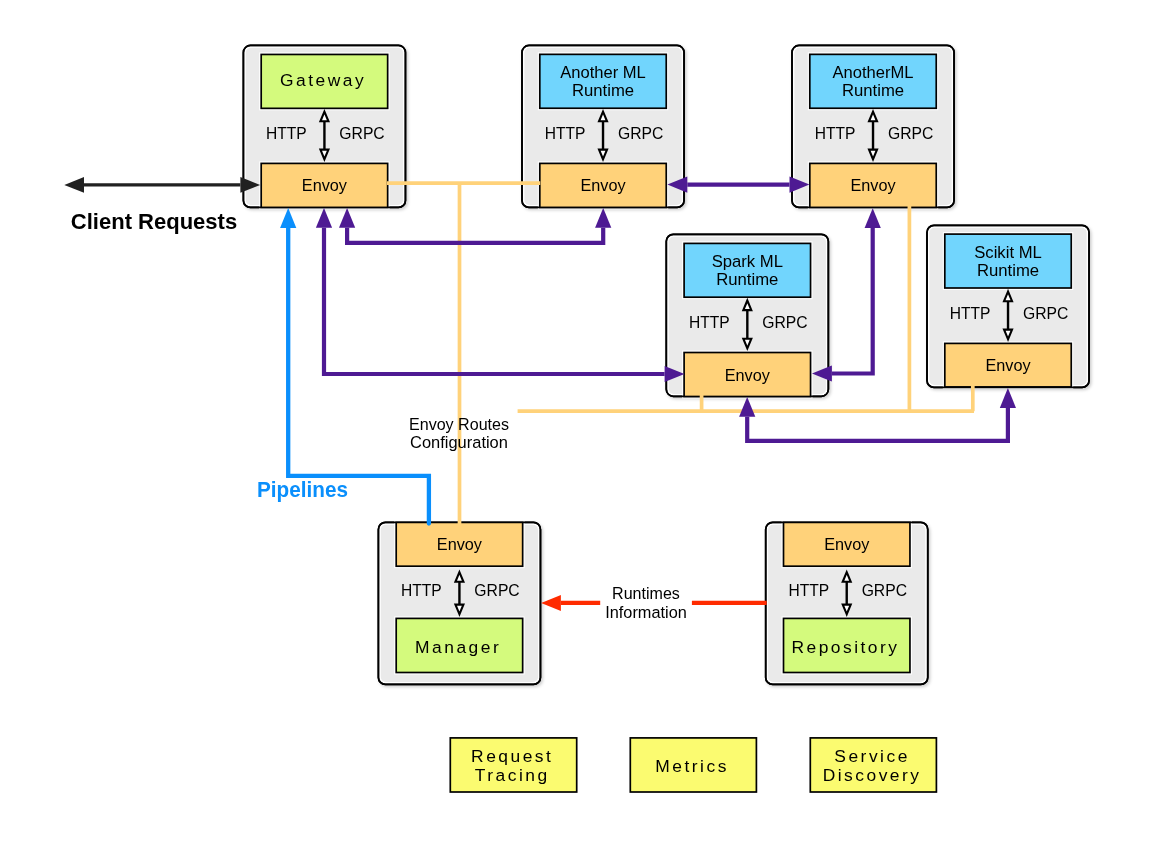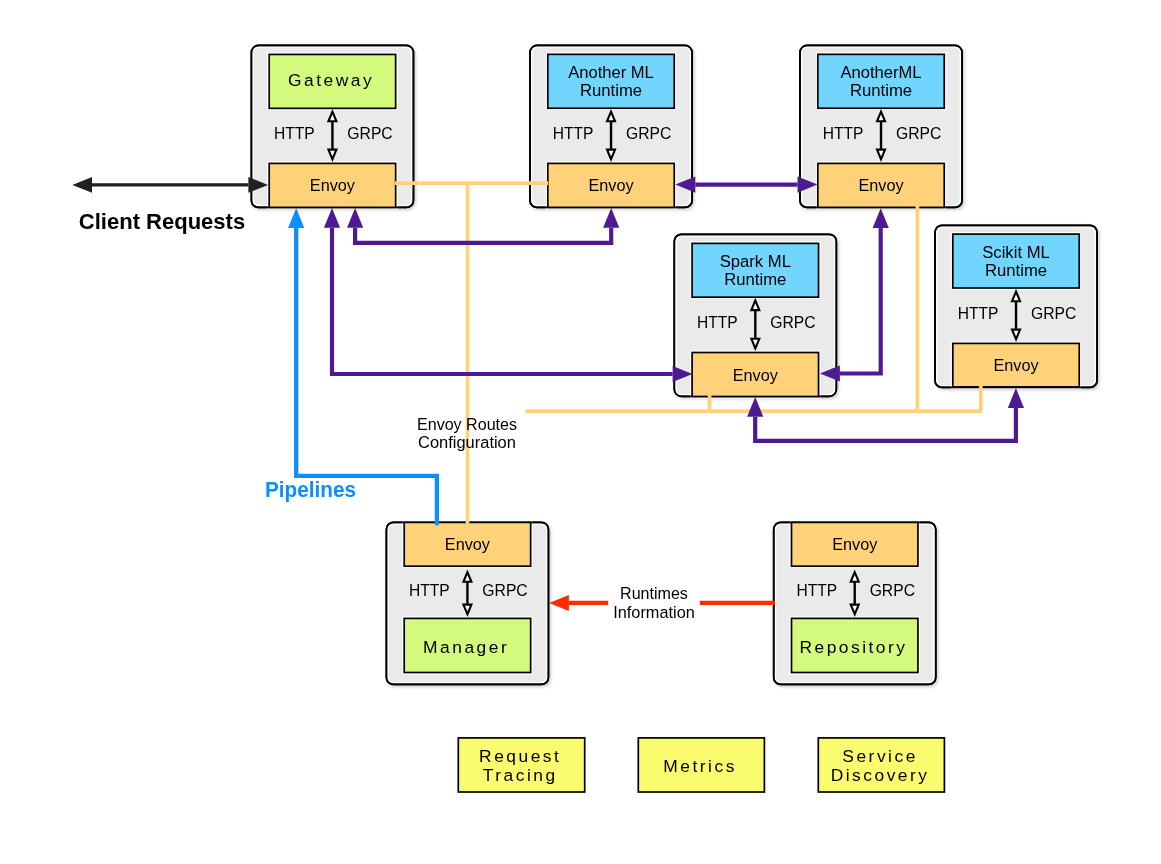--- a/index.html
+++ b/index.html
@@ -1,19 +1,19 @@
 <!DOCTYPE html>
 <html><head>
 <meta charset="utf-8">
 <title>ML Runtime Service Mesh Architecture</title>
 <style>
   html,body{margin:0;padding:0;background:#ffffff;}
   body{width:1161px;height:864px;overflow:hidden;
        font-family:"Liberation Sans",sans-serif;-webkit-font-smoothing:antialiased;}
-  #stage{position:relative;width:985px;height:864px;background:#ffffff;padding-left:8px;}
+  #stage{position:relative;width:985px;height:864px;background:#ffffff;}
   svg{display:block;}
   text{transform:translateZ(0);}
   text{font-family:"Liberation Sans",sans-serif;}
   .panel-shadow{filter:url(#pshadow);}
 </style>
 </head>
 <body>
 
 <div id="stage">
 <svg id="diagram" width="1161" height="864" viewBox="0 0 1161 864" xmlns="http://www.w3.org/2000/svg">

